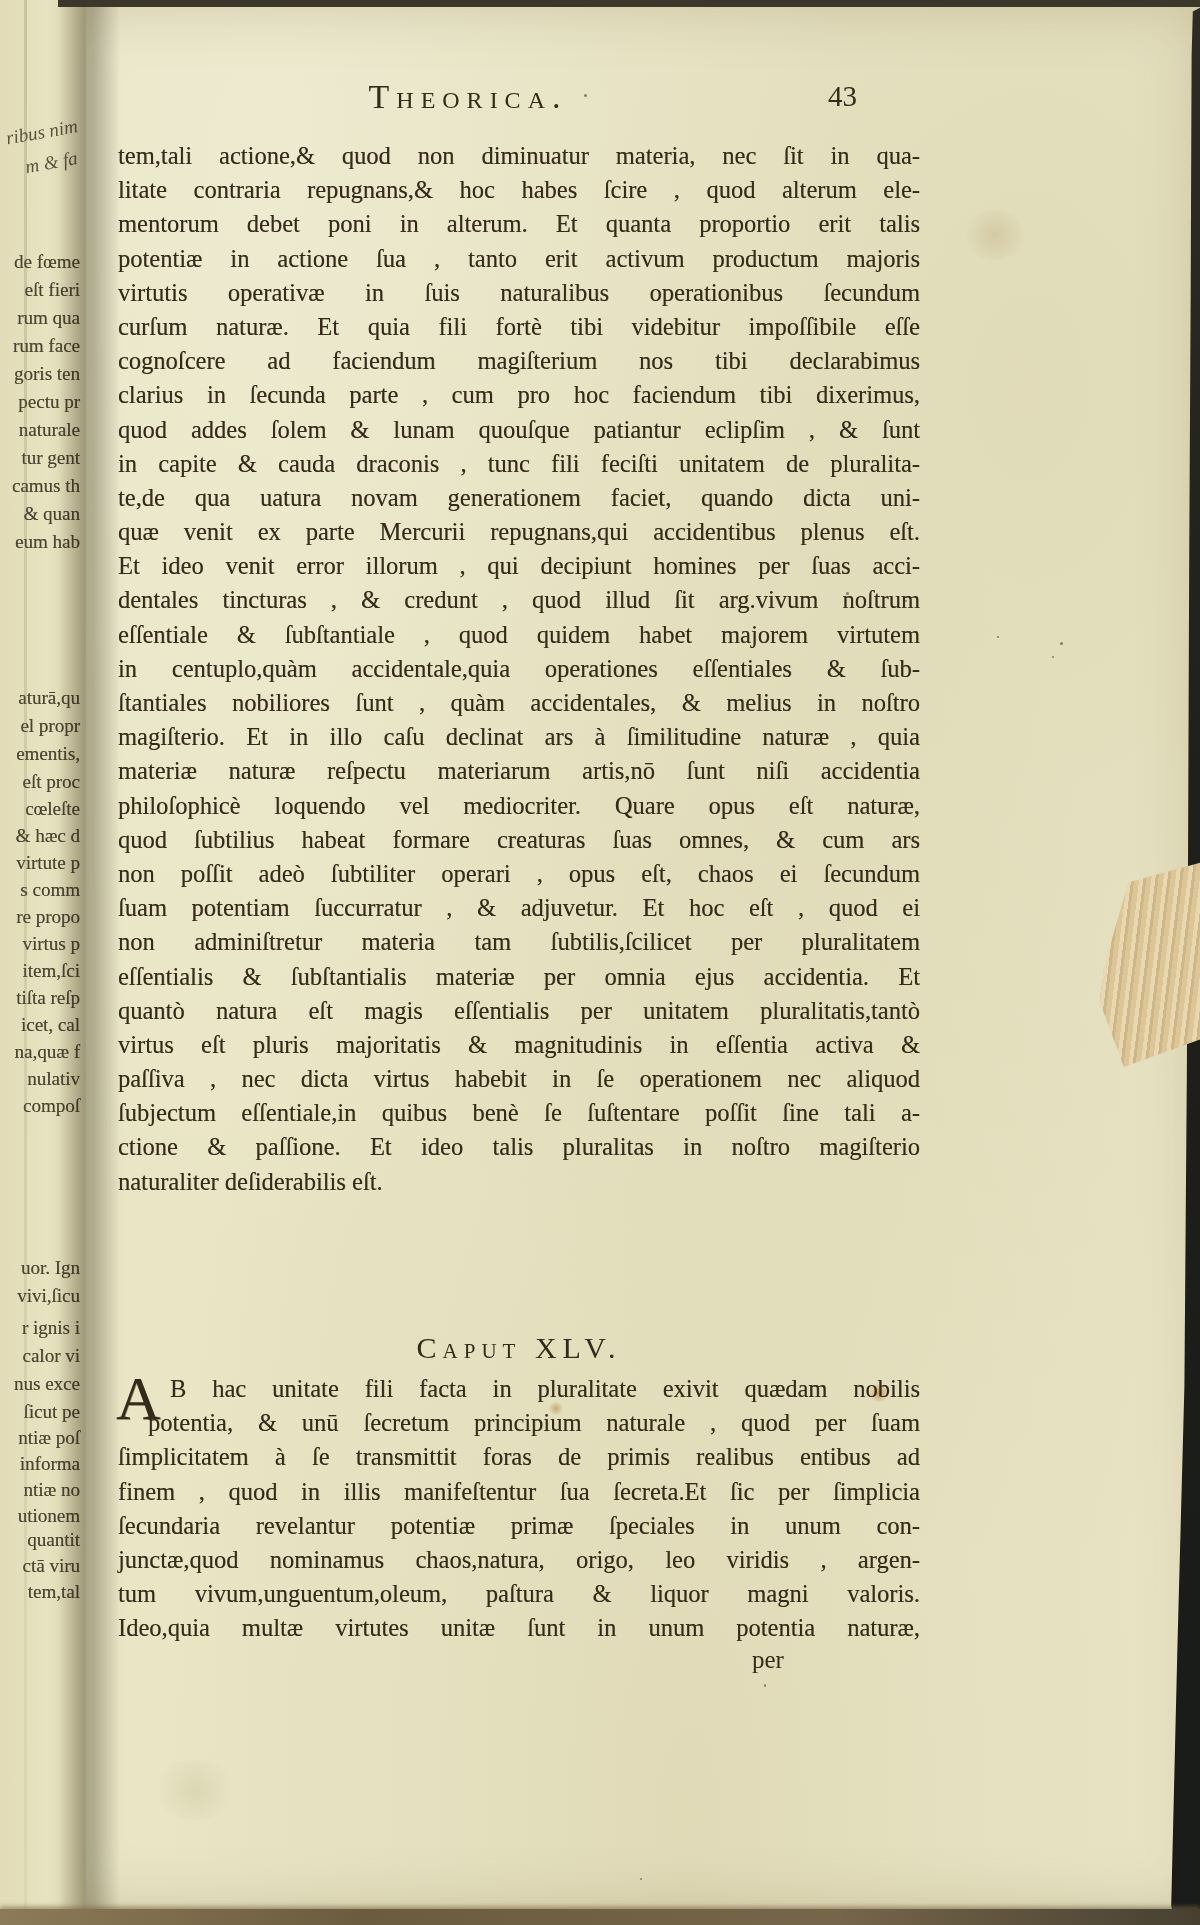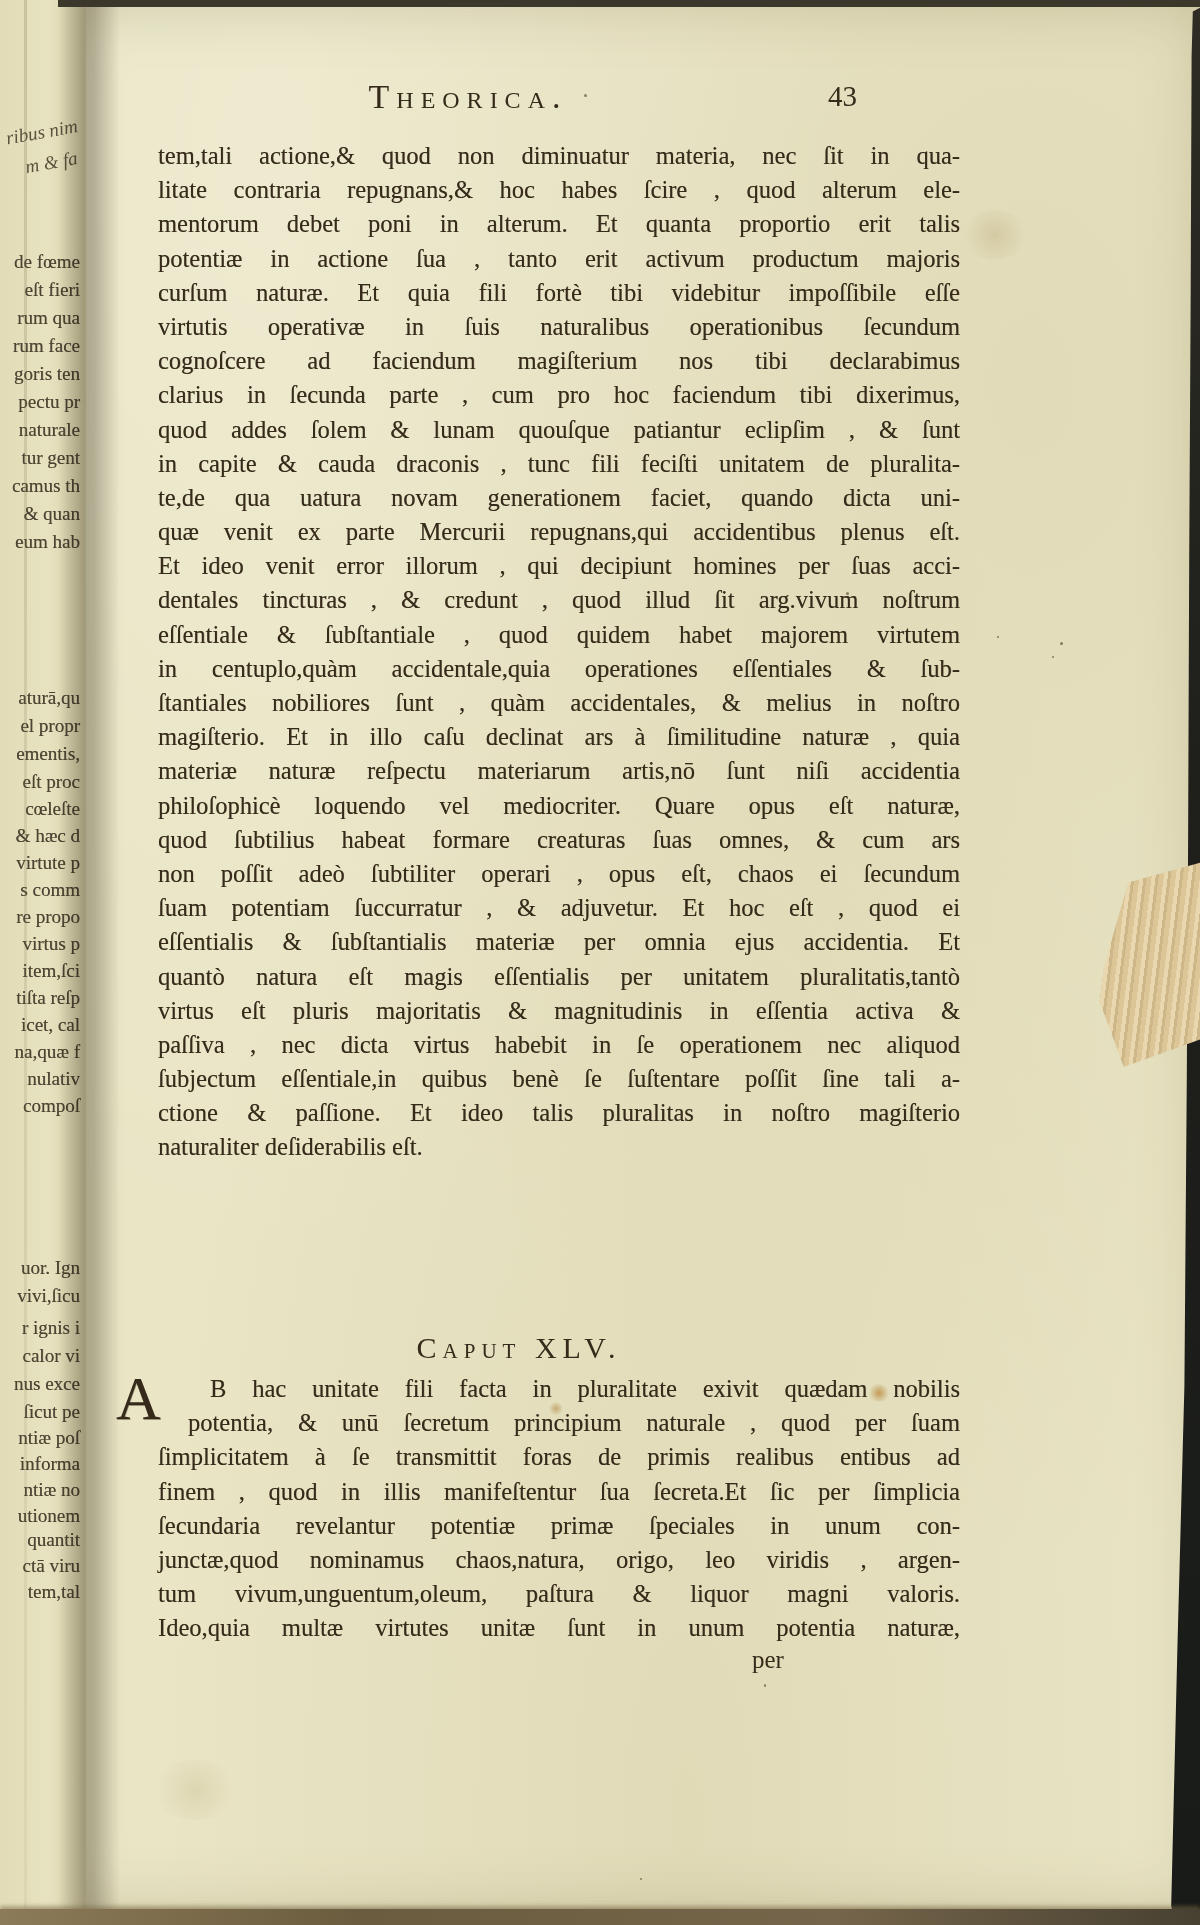--- a/index.html
+++ b/index.html
@@ -69,21 +69,21 @@
   
   .running-title{
     position:absolute;left:118px;top:78px;width:700px;
     text-align:center;font-variant:small-caps;letter-spacing:7px;
     font-size:34px;color:var(--ink,#362b1a);
   }
   .page-number{
     position:absolute;left:828px;top:80px;font-size:29px;color:var(--ink,#362b1a);
   }
   
-  .text-col{position:absolute;left:118px;width:802px;color:var(--ink,#362b1a);margin-left:40px;}
+  .text-col{position:absolute;left:118px;width:802px;color:var(--ink,#362b1a);}
   .body-block{top:139px;}
   .line{
     height:34.2px;line-height:34.2px;font-size:24.5px;white-space:nowrap;
     text-align:justify;text-align-last:justify;
     text-shadow:.3px .4px .5px rgba(55,40,20,.45);
   }
   .line.short{text-align-last:left;}
   .chapter-block{top:1372px;}
   .chapter-block div:nth-of-type(1){padding-left:52px;}
   .chapter-block div:nth-of-type(2){padding-left:30px;}
@@ -172,39 +172,40 @@
 
   <div class="running-title">Theorica.</div>
   <div class="page-number">43</div>
 
   <div class="text-col body-block">
 
   <div class="line">tem,tali actione,&amp; quod non diminuatur materia, nec ſit in qua-</div>
       <div class="line">litate contraria repugnans,&amp; hoc habes ſcire , quod alterum ele-</div>
       <div class="line">mentorum debet poni in alterum. Et quanta proportio erit talis</div>
       <div class="line">potentiæ in actione ſua , tanto erit activum productum majoris</div>
+      <div class="line">virtutis operativæ in ſuis naturalibus operationibus ſecundum</div>
       <div class="line">curſum naturæ. Et quia fili fortè tibi videbitur impoſſibile eſſe</div>
-      <div class="line">virtutis operativæ in ſuis naturalibus operationibus ſecundum</div>
       <div class="line">cognoſcere ad faciendum magiſterium nos tibi declarabimus</div>
       <div class="line">clarius in ſecunda parte , cum pro hoc faciendum tibi dixerimus,</div>
       <div class="line">quod addes ſolem &amp; lunam quouſque patiantur eclipſim , &amp; ſunt</div>
       <div class="line">in capite &amp; cauda draconis , tunc fili feciſti unitatem de pluralita-</div>
       <div class="line">te,de qua uatura novam generationem faciet, quando dicta uni-</div>
       <div class="line">quæ venit ex parte Mercurii repugnans,qui accidentibus plenus eſt.</div>
       <div class="line">Et ideo venit error illorum , qui decipiunt homines per ſuas acci-</div>
       <div class="line">dentales tincturas , &amp; credunt , quod illud ſit arg.vivum noſtrum</div>
       <div class="line">eſſentiale &amp; ſubſtantiale , quod quidem habet majorem virtutem</div>
       <div class="line">in centuplo,quàm accidentale,quia operationes eſſentiales &amp; ſub-</div>
       <div class="line">ſtantiales nobiliores ſunt , quàm accidentales, &amp; melius in noſtro</div>
       <div class="line">magiſterio. Et in illo caſu declinat ars à ſimilitudine naturæ , quia</div>
       <div class="line">materiæ naturæ reſpectu materiarum artis,nō ſunt niſi accidentia</div>
       <div class="line">philoſophicè loquendo vel mediocriter. Quare opus eſt naturæ,</div>
       <div class="line">quod ſubtilius habeat formare creaturas ſuas omnes, &amp; cum ars</div>
       <div class="line">non poſſit adeò ſubtiliter operari , opus eſt, chaos ei ſecundum</div>
       <div class="line">ſuam potentiam ſuccurratur , &amp; adjuvetur. Et hoc eſt , quod ei</div>
+      <div class="line">non adminiſtretur materia tam ſubtilis,ſcilicet per pluralitatem</div>
       <div class="line">eſſentialis &amp; ſubſtantialis materiæ per omnia ejus accidentia. Et</div>
       <div class="line">quantò natura eſt magis eſſentialis per unitatem pluralitatis,tantò</div>
       <div class="line">virtus eſt pluris majoritatis &amp; magnitudinis in eſſentia activa &amp;</div>
       <div class="line">paſſiva , nec dicta virtus habebit in ſe operationem nec aliquod</div>
       <div class="line">ſubjectum eſſentiale,in quibus benè ſe ſuſtentare poſſit ſine tali a-</div>
       <div class="line">ctione &amp; paſſione. Et ideo talis pluralitas in noſtro magiſterio</div>
       <div class="line short">naturaliter deſiderabilis eſt.</div>
     </div>
 
 

